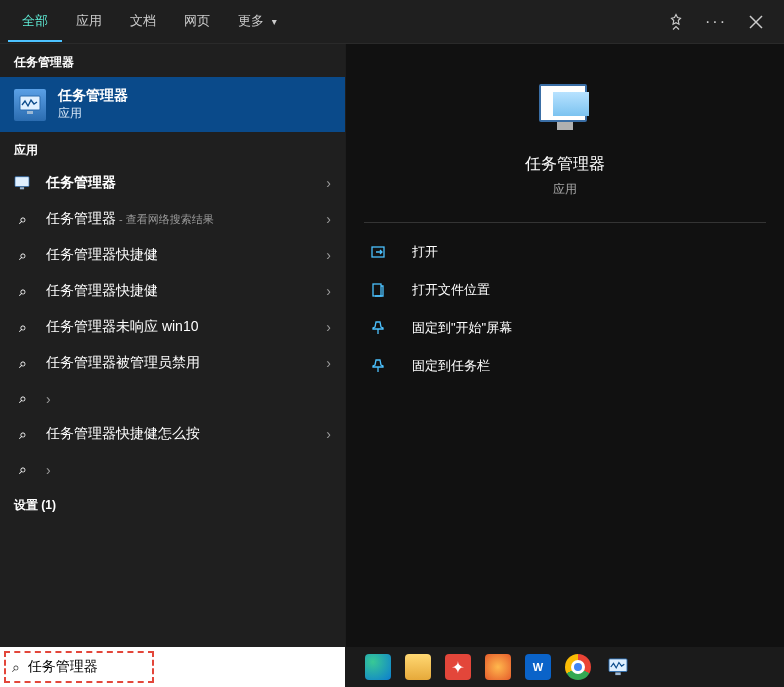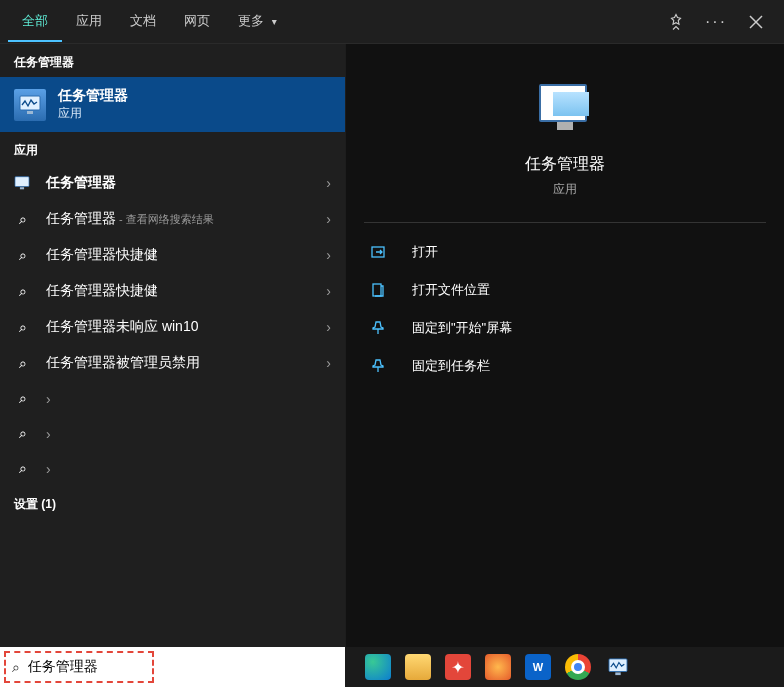--- a/index.html
+++ b/index.html
@@ -252,20 +252,21 @@
         <span class="li-icon">⌕</span>
         <span class="li-text"><span>任务管理器被管理员禁用</span></span>
         <span class="li-chevron">›</span>
       </div>
       <div class="list-item">
         <span class="li-icon">⌕</span>
         <span class="li-chevron">›</span>
       </div>
       <div class="list-item">
         <span class="li-icon">⌕</span>
+        <span class="li-text"><span>任务管理器快捷健怎么按</span></span>
         <span class="li-chevron">›</span>
       </div>
       <div class="list-item">
         <span class="li-icon">⌕</span>
         <span class="li-chevron">›</span>
       </div>
 
       <div class="section-header">设置 (1)</div>
 
     </div>

